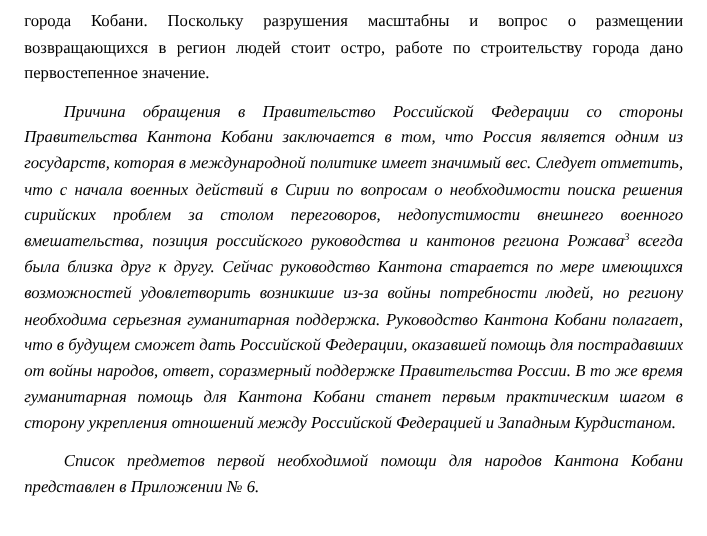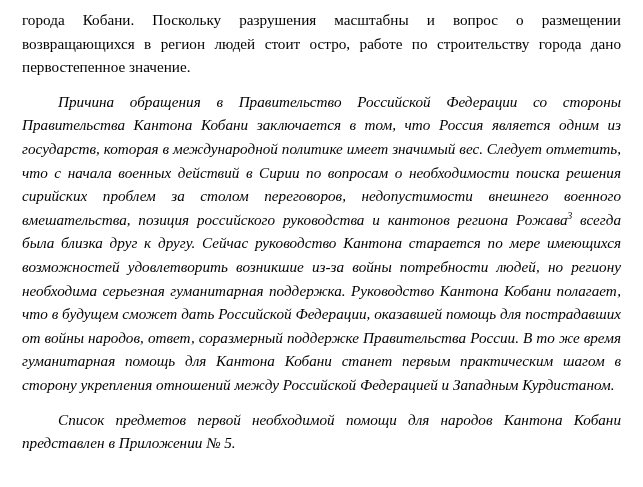--- a/index.html
+++ b/index.html
@@ -43,15 +43,15 @@
 </style>
 </head>
 <body>
 
 <div class="page">
 
   <p class="para">города Кобани. Поскольку разрушения масштабны и вопрос о размещении возвращающихся в регион людей стоит остро, работе по строительству города дано первостепенное значение.</p>
 
   <p class="para indent"><span>Причина обращения в Правительство Российской Федерации со стороны Правительства Кантона Кобани заключается в том, что Россия является одним из государств, которая в международной политике имеет значимый вес. Следует отметить, что с начала военных действий в Сирии по вопросам о необходимости поиска решения сирийских проблем за столом переговоров, недопустимости внешнего военного вмешательства, позиция российского руководства и кантонов региона Рожава</span><sup>3</sup><span> всегда была близка друг к другу. Сейчас руководство Кантона старается по мере имеющихся возможностей удовлетворить возникшие из-за войны потребности людей, но региону необходима серьезная гуманитарная поддержка. Руководство Кантона Кобани полагает, что в будущем сможет дать Российской Федерации, оказавшей помощь для пострадавших от войны народов, ответ, соразмерный поддержке Правительства России. В то же время гуманитарная помощь для Кантона Кобани станет первым практическим шагом в сторону укрепления отношений между Российской Федерацией и Западным Курдистаном.</span></p>
 
-  <p class="para indent">Список предметов первой необходимой помощи для народов Кантона Кобани представлен в Приложении № 5.</p>
+  <p class="para indent">Список предметов первой необходимой помощи для народов Кантона Кобани представлен в Приложении № 6.</p>
 
 </div>
 
 </body></html>

